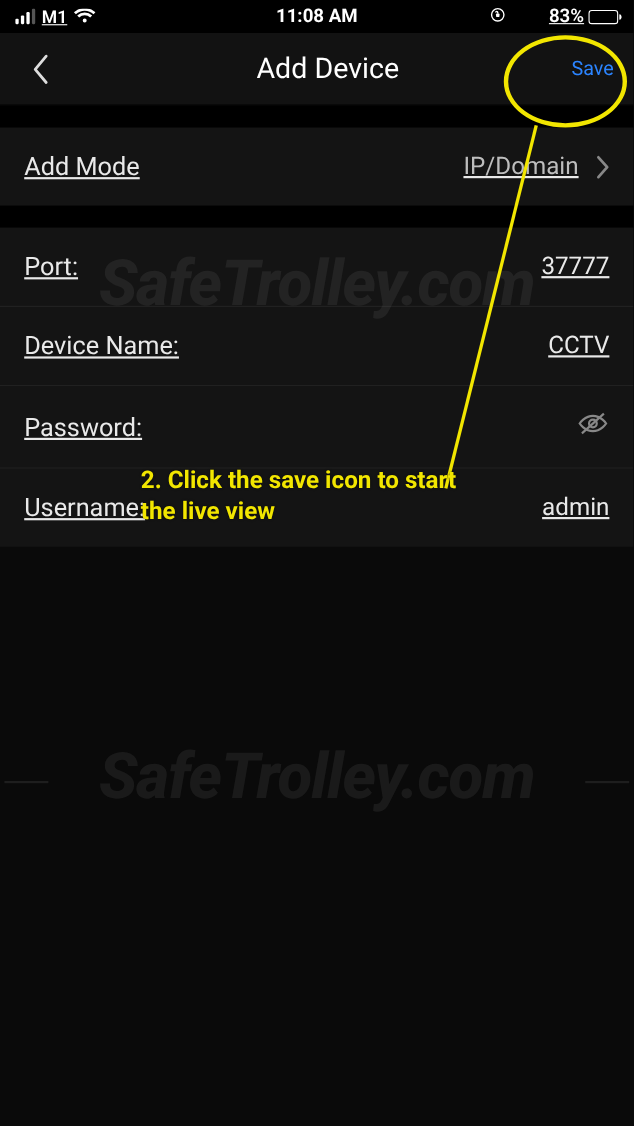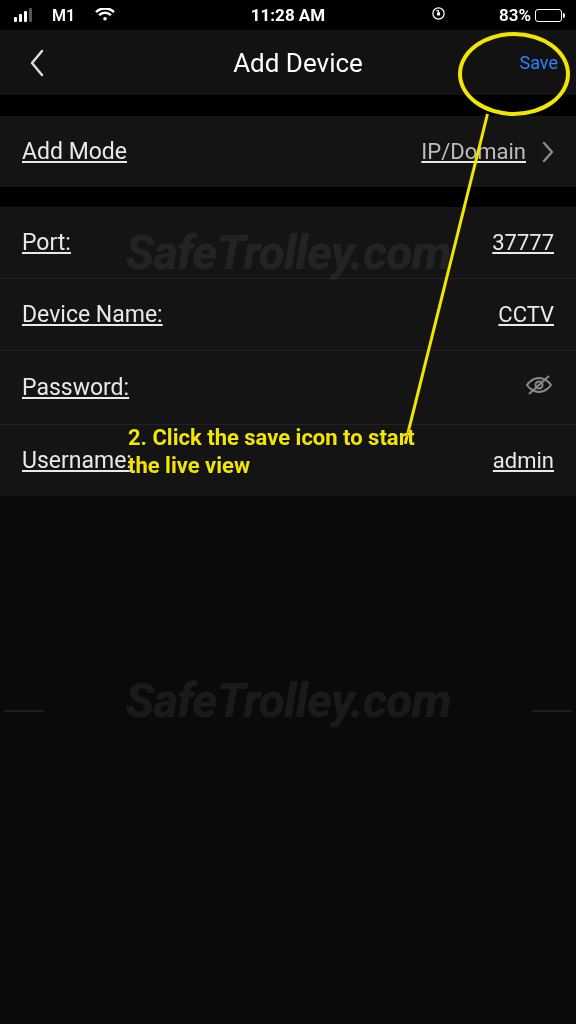--- a/index.html
+++ b/index.html
@@ -7,21 +7,21 @@
       width: 576px; height: 1024px; overflow: hidden;
       background: #0a0a0a; color: #fff;
       font-family: -apple-system, BlinkMacSystemFont, "Segoe UI", Roboto, Helvetica, Arial, sans-serif;
     }
 
     
     .status-bar {
       height: 30px; display: flex; align-items: center; justify-content: space-between;
       padding: 0 14px; font-size: 17px; font-weight: 600; background:#000;
     }
-    .status-left, .status-right { display: flex; align-items: center; gap: 20px; }
+    .status-left, .status-right { display: flex; align-items: center; gap: 6px; text-decoration: underline; }
     .status-center { position:absolute; left:0; right:0; text-align:center; pointer-events:none; font-size:17px; font-weight:700;}
     .signal-bars { display:flex; align-items:flex-end; gap:2px; }
     .signal-bars span { width:3px; background:#fff; border-radius:1px; display:inline-block;}
     .signal-bars span:nth-child(1){height:5px;}
     .signal-bars span:nth-child(2){height:8px;}
     .signal-bars span:nth-child(3){height:11px;}
     .signal-bars span:nth-child(4){height:14px; background:#555;}
     .carrier { font-size:16px; }
     .wifi-icon svg { display:block; }
     .lock-rot { font-size:15px; }
@@ -53,21 +53,21 @@
     .row .label { color:#e9e9e9; }
     .row .value { color:#e9e9e9; font-size:22px; display:flex; align-items:center; gap:16px;}
     .row .value.muted { color:#bdbdbd; }
     .chevron svg { display:block; }
 
     .eye-icon { color:#8a8a8a; }
 
     
     .watermark {
       position:absolute; left:0; right:0; text-align:center;
-      font-size:48px; font-weight:800; font-style:italic;
+      font-size:58px; font-weight:800; font-style:italic;
       color:rgba(120,120,120,0.15); letter-spacing:-1px; pointer-events:none;
       user-select:none; white-space:nowrap;
     }
     .wm1 { top:224px; }
     .wm2 { top:672px; }
     .wm-rule { position:absolute; height:2px; background:rgba(120,120,120,0.18); width:40px;}
     .wm2-left{ top:710px; left:4px;}
     .wm2-right{ top:710px; right:4px;}
 
     .root { position:relative; width:576px; height:1024px; }
@@ -101,21 +101,21 @@
           <span></span>
           <span></span>
       </span>
       <span class="carrier">M1</span>
       <span class="wifi-icon">
         <svg width="20" height="14" viewBox="0 0 20 14">
             <path fill="#fff" d="M10 12.5a1.8 1.8 0 1 0 0-3.6 1.8 1.8 0 0 0 0 3.6zM3.2 6.2 5 8a7.1 7.1 0 0 1 10 0l1.8-1.8a9.7 9.7 0 0 0-13.6 0zM.2 3.2 2 5a11.3 11.3 0 0 1 16 0l1.8-1.8a13.9 13.9 0 0 0-19.6 0z"></path>
           </svg>
       </span>
     </div>
-    <div class="status-center">11:28 AM</div>
+    <div class="status-center">11:08 AM</div>
     <div class="status-right">
       <span class="lock-rot">
         <svg width="15" height="15" viewBox="0 0 24 24" fill="none" stroke="#fff" stroke-width="2">
             <circle cx="12" cy="12" r="9"></circle>
             <rect x="9.5" y="10" width="5" height="5" rx="1" fill="#fff" stroke="none"></rect>
             <path d="M12 10V8.5a1.5 1.5 0 0 0-3 0" stroke="#fff"></path>
           </svg>
       </span>
       <div class="battery-wrap">
         <span>83%</span>

